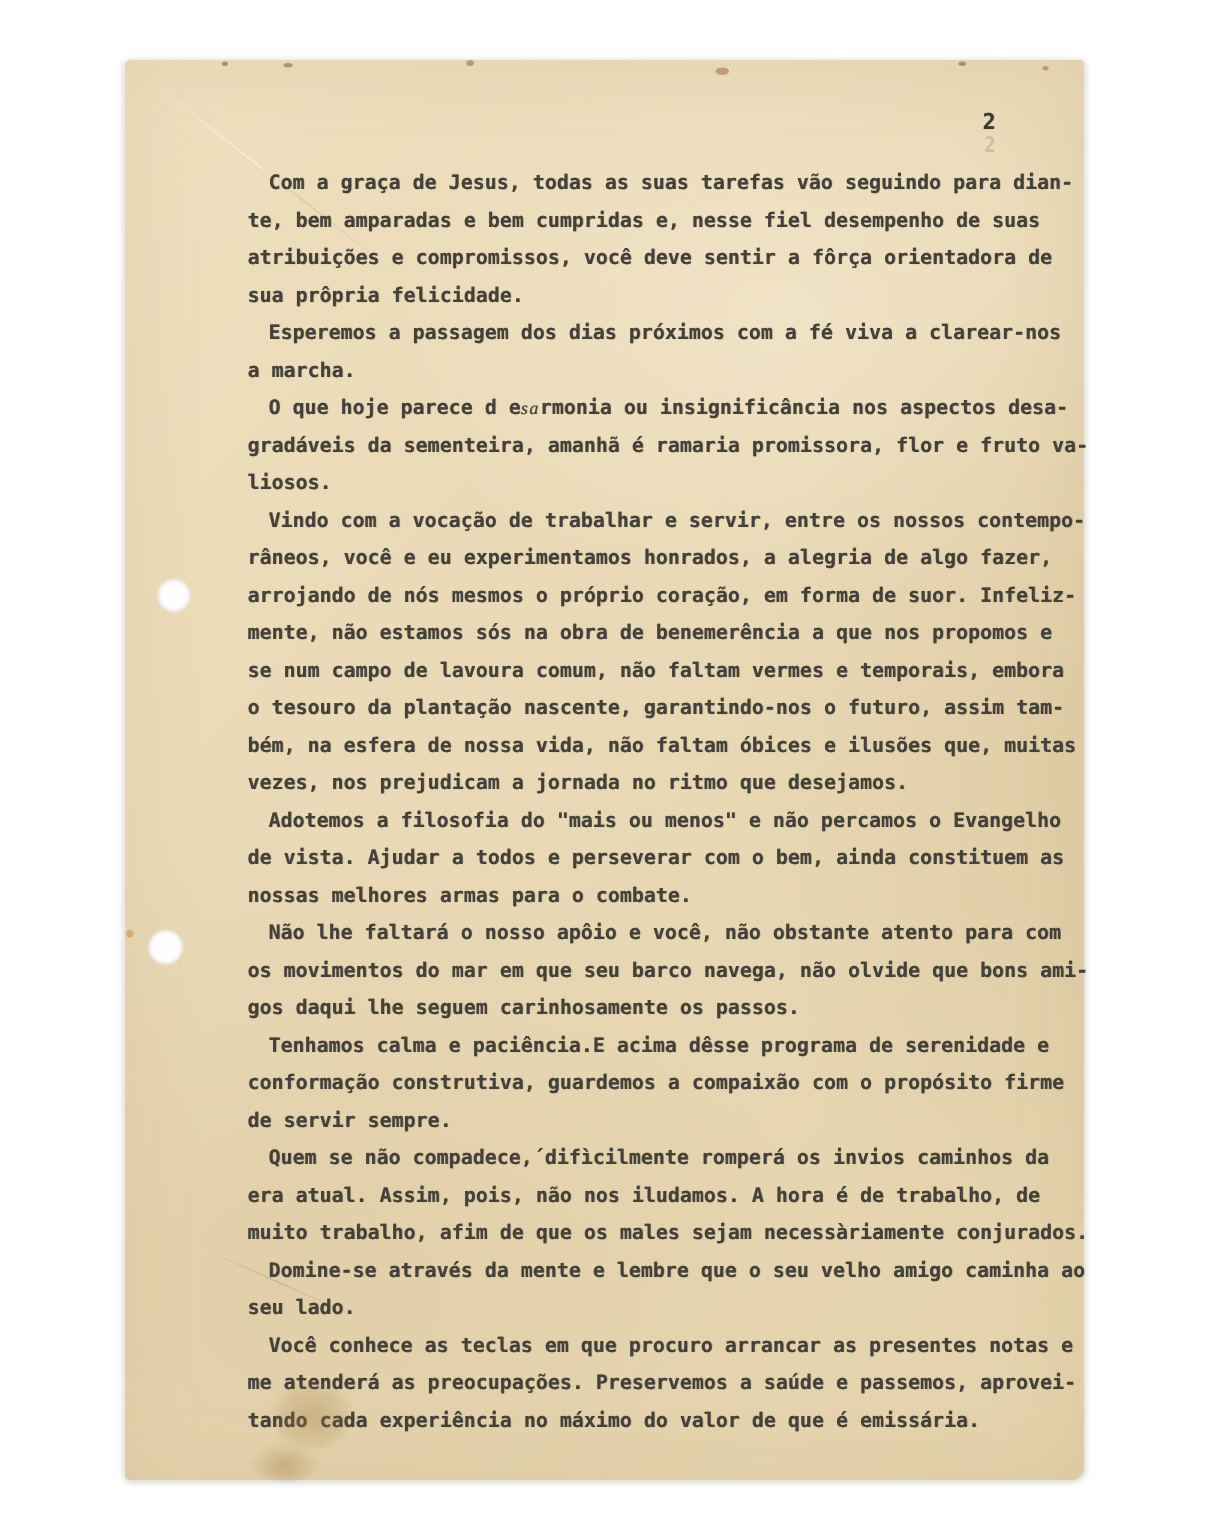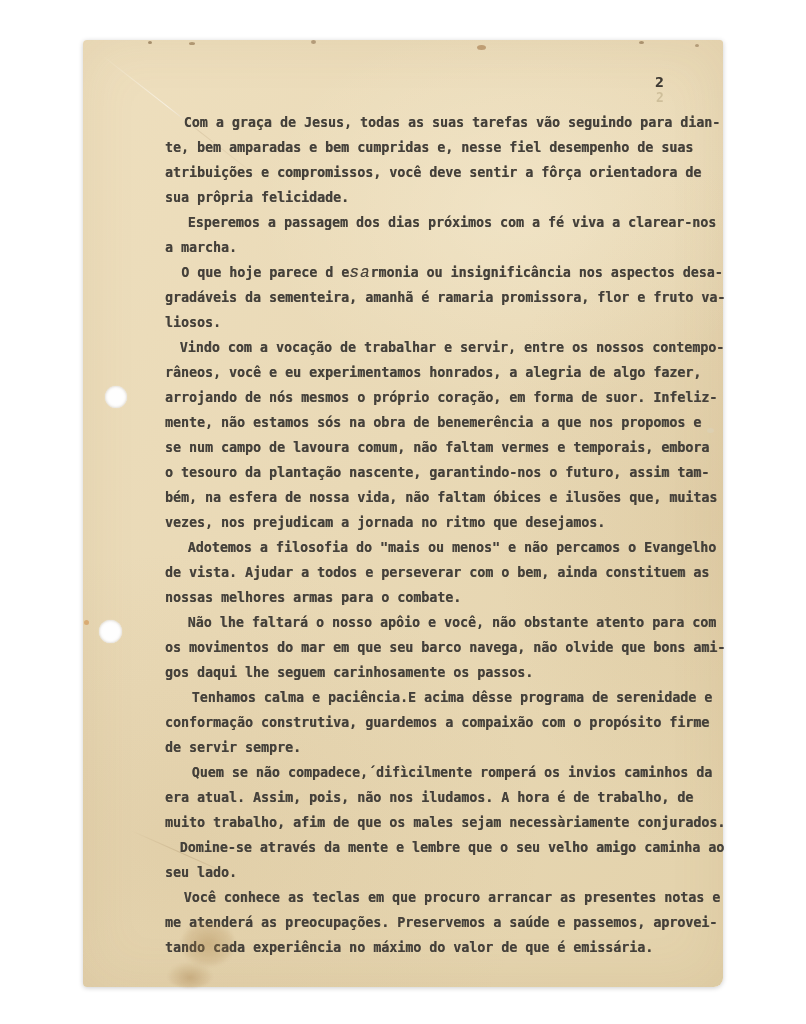--- a/index.html
+++ b/index.html
@@ -35,26 +35,26 @@
     transform:scaleY(1.1);
   }
   .text-block{
     position:absolute;left:82px;top:70px;width:560px;
     font-size:13.3px;line-height:25px;font-weight:bold;
     color:#44403a;
     text-shadow:0.3px 0.3px 0.55px rgba(68,64,58,0.65);
     white-space:pre;
   }
   .line{height:25px;}
-  .line.indent{padding-left:14px;text-align:center;}
+  .line.indent{padding-left:14px;}
   .handwritten{
-    font-family:Liberation Mono, monospace;
+    font-family:Liberation Serif, serif;
     font-style:italic;
     font-weight:normal;
-    font-size:16px;
+    font-size:12px;
     color:#4a443c;
     letter-spacing:1px;
   }
   .hole{
     position:absolute;background:#fefefe;border-radius:50%;
     box-shadow:inset 0 0 3px rgba(120,100,70,0.35), 0 0 1px rgba(255,255,255,0.8);
   }
   .hole-top{left:22px;top:346px;width:22px;height:22px;}
   .hole-bottom{left:16px;top:580px;width:23px;height:23px;}
   .stain-bottom{

